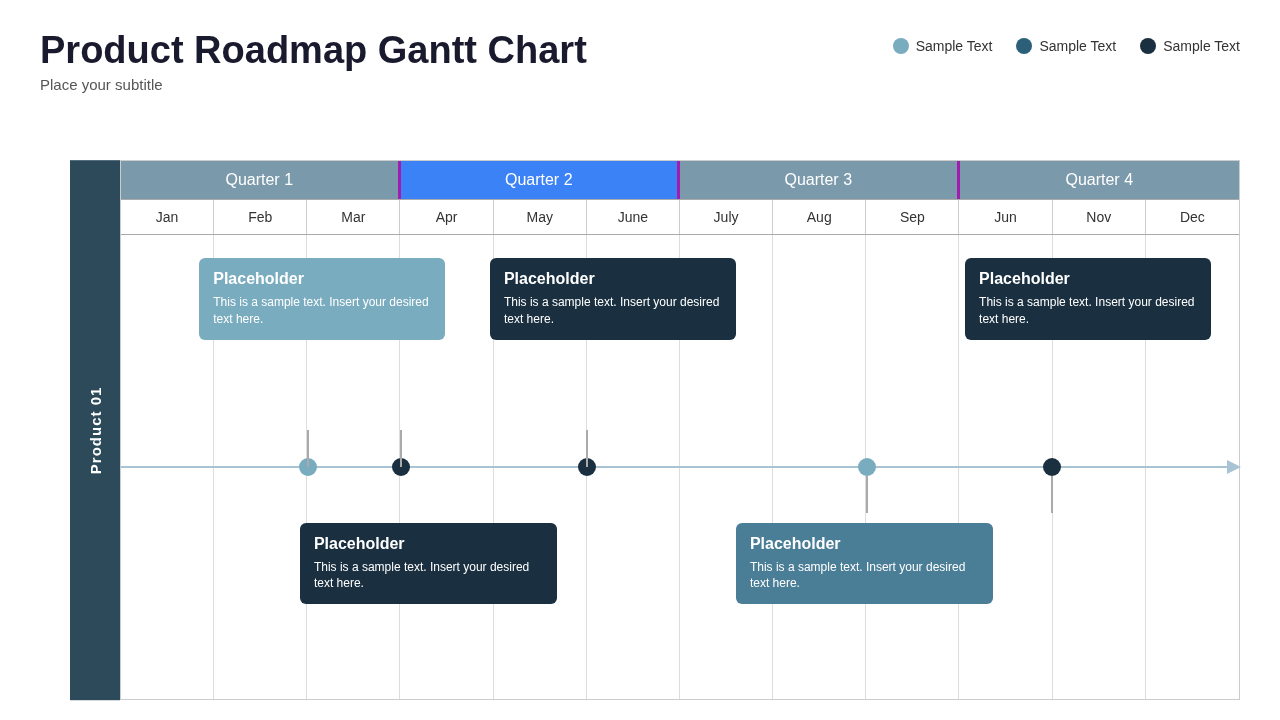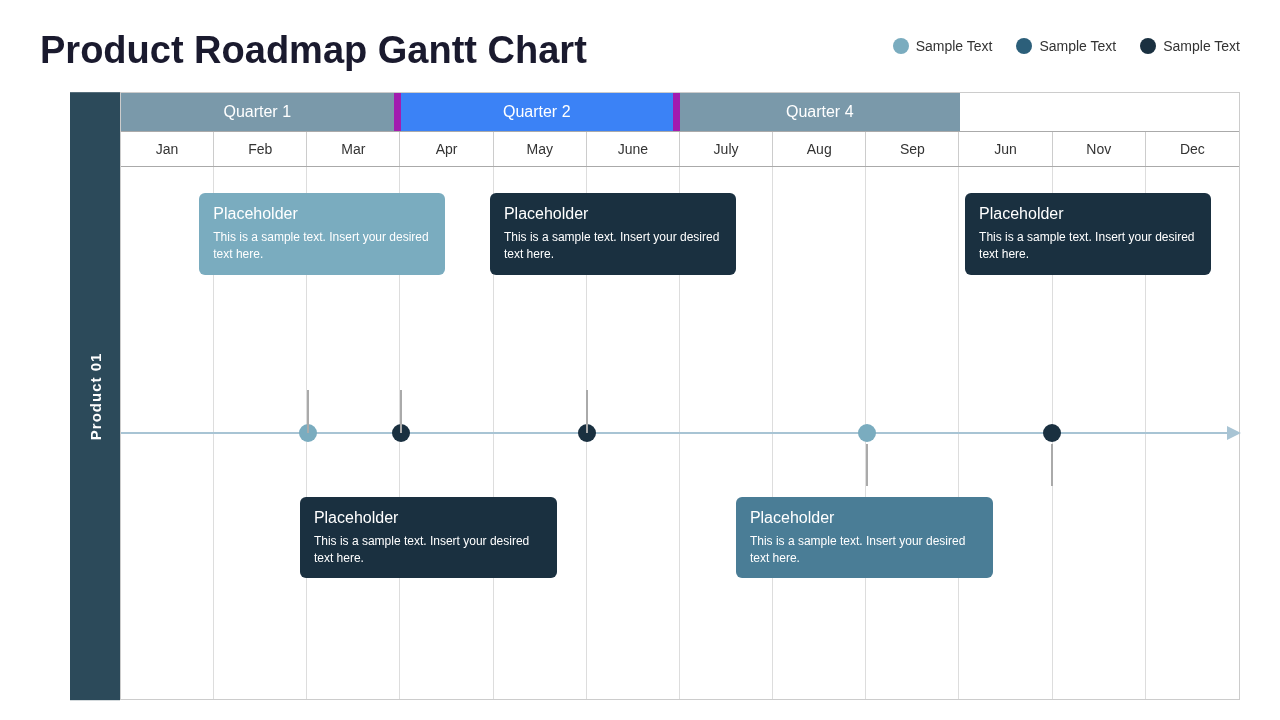--- a/index.html
+++ b/index.html
@@ -10,20 +10,21 @@
       height: 720px;
       overflow: hidden;
     }
 
     .page {
       width: 1280px;
       height: 720px;
       padding: 30px 40px 20px 40px;
       display: flex;
       flex-direction: column;
+      gap: 47px;
     }
 
     
     .header {
       display: flex;
       justify-content: space-between;
       align-items: flex-start;
       margin-bottom: 20px;
     }
 
@@ -102,21 +103,21 @@
       grid-template-columns: repeat(4, 1fr);
       border-bottom: 1px solid #aaa;
     }
 
     .quarter-cell {
       text-align: center;
       padding: 10px 4px;
       font-size: 16px;
       color: #fff;
       font-weight: 500;
-      border-right: 7px solid #a21caf;
+      border-right: 3px solid #a21caf;
     }
     .quarter-cell:last-child { border-right: none; }
 
     .q1 { background: #7a99aa; }
     .q2 { background: #3b82f6; }
     .q3 { background: #7a99aa; }
     .q4 { background: #7a99aa; }
 
     
     .month-row {
@@ -200,21 +201,21 @@
     
     .gantt-card {
       position: absolute;
       border-radius: 6px;
       padding: 12px 14px;
       min-width: 160px;
     }
 
     .gantt-card .card-title {
       font-size: 16px;
-      font-weight: 400;
+      font-weight: 700;
       margin-bottom: 6px;
     }
 
     .gantt-card .card-text {
       font-size: 12px;
       line-height: 1.4;
     }
 
     .card-light {
       background: #7aacbf;
@@ -232,20 +233,21 @@
     }
   </style>
 </head>
 <body>
 
 <div class="page">
 
   <div class="header">
     <div class="title-block">
       <h1 class="main-title">Product Roadmap Gantt Chart</h1>
+      <p class="subtitle">Place your subtitle</p>
     </div>
     <div class="legend">
       <div class="legend-item">
         <div class="legend-dot" style="background:#7aacbf;"></div>
         <span class="legend-label">Sample Text</span>
       </div>
       <div class="legend-item">
         <div class="legend-dot" style="background:#2c5f7a;"></div>
         <span class="legend-label">Sample Text</span>
       </div>
@@ -258,20 +260,21 @@
 
   <div class="gantt-wrapper">
 
     <div class="product-label-col">Product 01</div>
 
     <div class="gantt-main">
 
       <div class="quarter-row">
         <div class="quarter-cell q1">Quarter 1</div>
         <div class="quarter-cell q2">Quarter 2</div>
+        <div class="quarter-cell q3">Quarter 3</div>
         <div class="quarter-cell q4">Quarter 4</div>
       </div>
 
       <div class="month-row">
         <div class="month-cell">Jan</div>
         <div class="month-cell">Feb</div>
         <div class="month-cell">Mar</div>
         <div class="month-cell">Apr</div>
         <div class="month-cell">May</div>
         <div class="month-cell">June</div>

